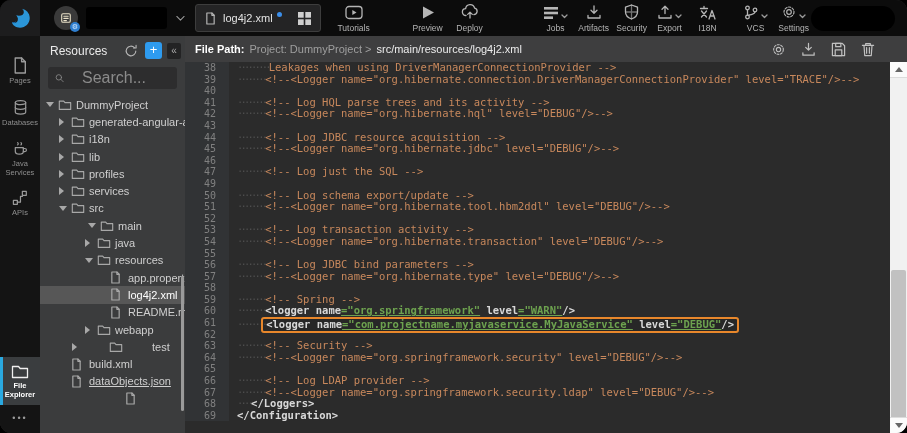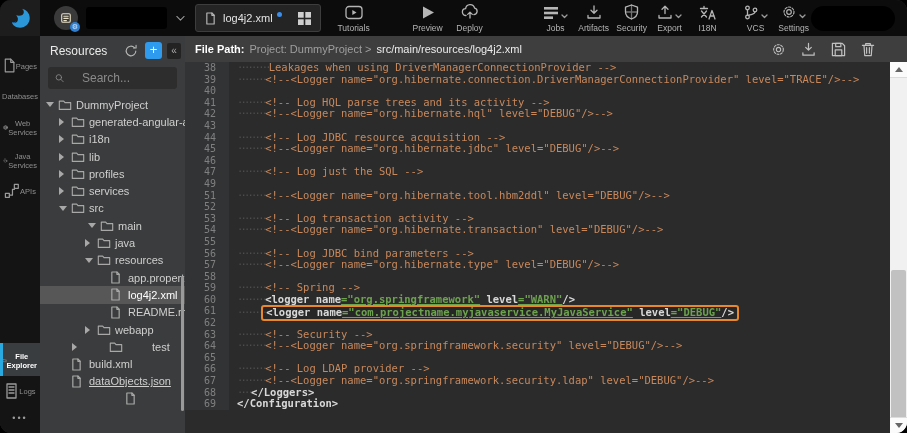--- a/index.html
+++ b/index.html
@@ -28,40 +28,40 @@
   .tool{display:flex;flex-direction:column;align-items:center;color:#b5b5b5;font-size:8.5px;
         line-height:10px;min-width:34px;}
   .tool .irow{display:flex;align-items:flex-end;height:17px;margin-bottom:3px;}
   .tool .caret{margin-left:2px;margin-bottom:1px;color:#9a9a9a;}
   .tgap1{margin-left:16px;} .tgap2{margin-left:40px;} .tgap3{margin-left:8px;}
   .tgap4{margin-left:52px;} .tgap5{margin-left:4px;} .tgap6{margin-left:14px;}
 
   
   .rail{position:absolute;left:0;top:36px;width:40px;bottom:0;background:#141414;
         display:flex;flex-direction:column;align-items:stretch;}
-  .rail-item{display:flex;flex-direction:row;align-items:center;justify-content:center;
+  .rail-item{display:flex;flex-direction:column;align-items:center;justify-content:center;
              color:#9a9a9a;padding:7px 0 6px 0;border-left:3px solid transparent;border-right:3px solid transparent;}
   .rail-item .rlbl{font-size:7.5px;line-height:8.5px;color:#8f8f8f;margin-top:3px;text-align:center;}
   .rail-item.active{background:#3a3d3f;border-left:3px solid #2aa9e0;color:#efefef;}
   .rail-item.active .rlbl{color:#fff;font-weight:bold;}
   .rail-sp1{height:14px;} .rail-grow{flex:1;}
   .rail-more{color:#9a9a9a;text-align:center;font-size:9px;letter-spacing:2px;padding:8px 0 10px 0;}
 
   
   .res{position:absolute;left:40px;top:36px;width:145px;bottom:0;background:#3b3c3d;overflow:hidden;}
   .res-head{display:flex;align-items:center;padding:6px 4px 4px 10px;}
   .res-title{color:#eaeaea;font-size:12px;flex:1;}
   .res-refresh{color:#b5b5b5;margin-right:7px;}
   .res-add{width:17px;height:17px;background:#2e9bef;border-radius:3px;color:#fff;font-size:13px;
            line-height:16px;text-align:center;flex:none;}
   .res-collapse{width:14px;height:16px;background:#232324;border-radius:2px;color:#aaa;font-size:10px;
                 line-height:16px;text-align:center;margin-left:5px;flex:none;}
   .res-search{margin:4px 8px 7px 8px;height:22px;background:#2d2d2e;border-radius:3px;
               display:flex;align-items:center;padding:0 7px;color:#8b8b8b;}
-  .res-search input{background:transparent;border:0;outline:0;color:#c9c9c9;font-size:12px;width:100%;
+  .res-search input{background:transparent;border:0;outline:0;color:#c9c9c9;font-size:16px;width:100%;
                     margin-left:16px;font-family:"Liberation Sans",sans-serif;}
   .res-search input::placeholder{color:#8b8b8b;}
   .tree-row{display:flex;align-items:center;height:17.3px;color:#cfcfcf;font-size:11px;white-space:nowrap;}
   .tree-row.selected{background:#575757;color:#fff;}
   .arrow{width:12px;flex:none;display:flex;align-items:center;justify-content:flex-start;}
   .arrow.open i{display:block;width:0;height:0;border-left:4px solid transparent;border-right:4px solid transparent;border-top:5px solid #a8a8a8;}
   .arrow.closed i{display:block;width:0;height:0;border-top:4px solid transparent;border-bottom:4px solid transparent;border-left:5px solid #a8a8a8;}
   .tree-icon{width:15px;flex:none;color:#a8a8a8;display:flex;align-items:center;}
   .tree-label{margin-left:3px;}
   .res-scroll{position:absolute;right:1px;top:240px;width:3px;height:135px;background:#9a9a9a;border-radius:2px;}
@@ -256,55 +256,40 @@
     <div class="rail-item">
       <svg class="ic" width="17" height="17" viewBox="0 0 18 18">
           <ellipse cx="9" cy="3.8" rx="5.5" ry="2.2"></ellipse>
           <path d="M3.5 3.8v10c0 1.2 2.5 2.2 5.5 2.2s5.5-1 5.5-2.2v-10"></path>
           <path d="M3.5 8.8c0 1.2 2.5 2.2 5.5 2.2s5.5-1 5.5-2.2"></path>
         </svg>
       <span class="rlbl">Databases</span>
     </div>
     <div class="rail-item">
       <svg class="ic" width="17" height="17" viewBox="0 0 18 18">
-          <circle cx="9" cy="9" r="6.8"></circle>
-          <ellipse cx="9" cy="9" rx="3" ry="6.8"></ellipse>
-          <path d="M2.2 9h13.6M3.2 5.5h11.6M3.2 12.5h11.6"></path>
-        </svg>
-      <span class="rlbl">Web Services</span>
-    </div>
-    <div class="rail-item">
-      <svg class="ic" width="17" height="17" viewBox="0 0 18 18">
           <path d="M3.5 8h8.5v4.2c0 1.6-1.9 2.8-4.25 2.8S3.5 13.8 3.5 12.2z"></path>
           <path d="M12 9h1.6c1 0 1.7.7 1.7 1.6s-.7 1.6-1.7 1.6H12"></path>
           <path d="M6 2.8c.8.8.8 1.6 0 2.4M9.5 2.8c.8.8.8 1.6 0 2.4"></path>
         </svg>
       <span class="rlbl">Java Services</span>
     </div>
     <div class="rail-item">
       <svg class="ic" width="16" height="16" viewBox="0 0 17 17">
           <rect x="1.5" y="11" width="4.2" height="4.2"></rect>
           <rect x="11" y="1.5" width="4.2" height="4.2"></rect>
           <path d="M5.7 13h3.3V6.8h2"></path>
         </svg>
       <span class="rlbl">APIs</span>
     </div>
     <div class="rail-grow"></div>
     <div class="rail-item active">
       <svg class="ic" width="18" height="15" viewBox="0 0 18 15">
           <path d="M1.5 2.5h6l1.7 2h7.3V13.5h-15z"></path>
         </svg>
       <span class="rlbl">File Explorer</span>
-    </div>
-    <div class="rail-item">
-      <svg class="ic" width="15" height="16" viewBox="0 0 14 16">
-          <path d="M2.5 1h9v14h-9z"></path>
-          <path d="M4.5 4h5M4.5 7h5M4.5 10h5"></path>
-        </svg>
-      <span class="rlbl">Logs</span>
     </div>
     <div class="rail-more">•••</div>
   </div>
 
   <div class="res">
     <div class="res-head">
       <span class="res-title">Resources</span>
       <svg class="ic res-refresh" width="14" height="14" viewBox="0 0 16 16">
           <path d="M13.5 8a5.5 5.5 0 11-1.6-3.9"></path>
           <path d="M13.8 1.6v3h-3"></path>
@@ -581,20 +566,24 @@
           </div>
           <div class="cl">
             <span class="ln">47</span>
             <span class="lc"><span class="seg-ws">········</span><span class="seg-comment">&lt;!-- Log just the SQL --&gt;</span></span>
           </div>
           <div class="cl">
             <span class="ln">49</span>
             <span class="lc"></span>
           </div>
           <div class="cl">
+            <span class="ln">50</span>
+            <span class="lc"><span class="seg-ws">········</span><span class="seg-comment">&lt;!-- Log schema export/update --&gt;</span></span>
+          </div>
+          <div class="cl">
             <span class="ln">51</span>
             <span class="lc"><span class="seg-ws">········</span><span class="seg-comment">&lt;!--&lt;Logger name="org.hibernate.tool.hbm2ddl" level="DEBUG"/&gt;--&gt;</span></span>
           </div>
           <div class="cl">
             <span class="ln">52</span>
             <span class="lc"></span>
           </div>
           <div class="cl">
             <span class="ln">53</span>
             <span class="lc"><span class="seg-ws">········</span><span class="seg-comment">&lt;!-- Log transaction activity --&gt;</span></span>

